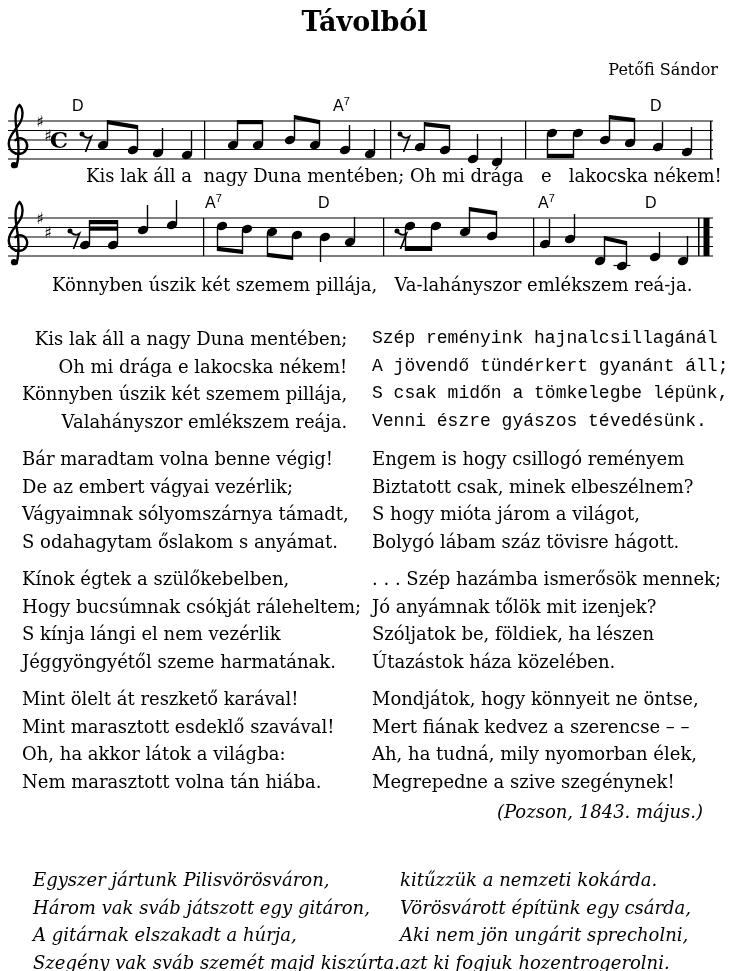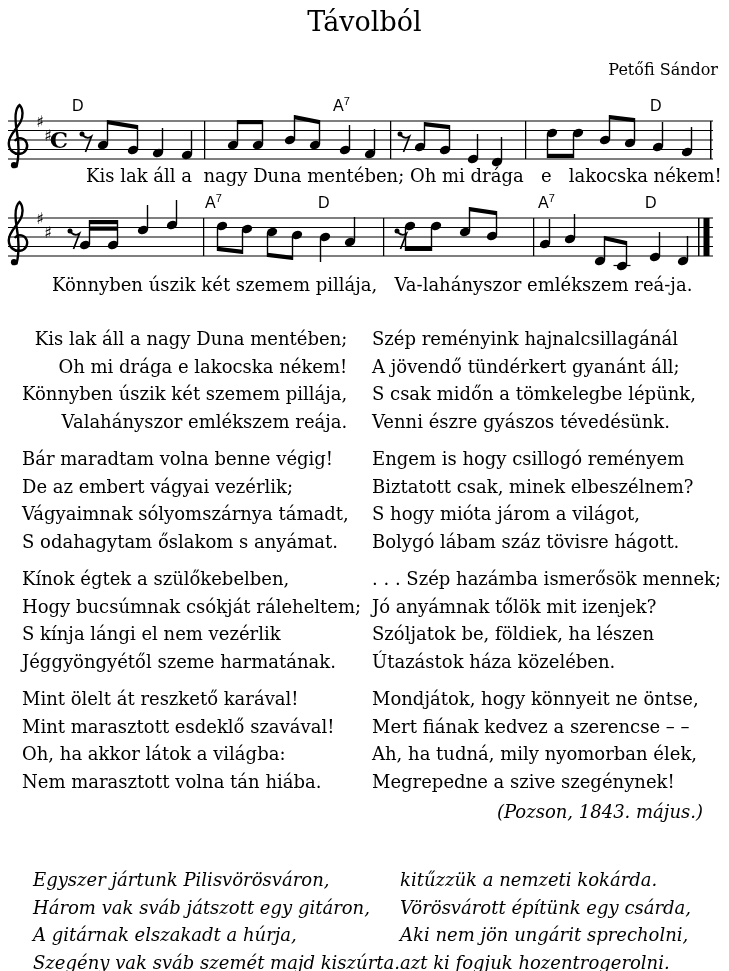--- a/index.html
+++ b/index.html
@@ -1,19 +1,19 @@
 <!DOCTYPE html>
 <html><head>
 <meta charset="utf-8">
 <style>
   html,body{margin:0;padding:0;background:#ffffff;}
   .page{position:relative;width:729px;height:971px;background:#fff;color:#000;
         font-family:"DejaVu Serif", serif;overflow:hidden;}
   .title{position:absolute;top:6px;left:0;width:729px;text-align:center;
-         font-size:27px;font-weight:normal;}
+         font-size:27px;font-weight:bold;}
   .author{position:absolute;top:60px;right:11px;font-size:16px;}
   .staff{position:absolute;left:0;width:729px;height:95px;}
   #staff1{top:95px;}
   #staff2{top:192px;}
   .lyric{position:absolute;font-size:18px;white-space:pre;}
   #lyric1{top:165px;left:86px;}
   #lyric2{top:258px;left:52px;margin-top:16px;}
   .stanza{position:absolute;font-size:18px;line-height:27.5px;}
   .verse-line{white-space:pre;}
   .attribution{position:absolute;top:801px;right:26px;font-size:18px;font-style:italic;}
@@ -194,21 +194,21 @@
         <div class="verse-line">Hogy bucsúmnak csókját ráleheltem;</div>
         <div class="verse-line">S kínja lángi el nem vezérlik</div>
         <div class="verse-line">Jéggyöngyétől szeme harmatának.</div>
       </div>
       <div class="stanza" style="left: 22px; top: 685px;">
         <div class="verse-line">Mint ölelt át reszkető karával!</div>
         <div class="verse-line">Mint marasztott esdeklő szavával!</div>
         <div class="verse-line">Oh, ha akkor látok a világba:</div>
         <div class="verse-line">Nem marasztott volna tán hiába.</div>
       </div>
-      <div class="stanza" style="left: 372px; top: 325px;">
+      <div class="stanza" style="left: 372px; top: 325px; font-family: Liberation Mono, monospace;">
         <div class="verse-line">Szép reményink hajnalcsillagánál</div>
         <div class="verse-line">A jövendő tündérkert gyanánt áll;</div>
         <div class="verse-line">S csak midőn a tömkelegbe lépünk,</div>
         <div class="verse-line">Venni észre gyászos tévedésünk.</div>
       </div>
       <div class="stanza" style="left: 372px; top: 445px;">
         <div class="verse-line">Engem is hogy csillogó reményem</div>
         <div class="verse-line">Biztatott csak, minek elbeszélnem?</div>
         <div class="verse-line">S hogy mióta járom a világot,</div>
         <div class="verse-line">Bolygó lábam száz tövisre hágott.</div>

